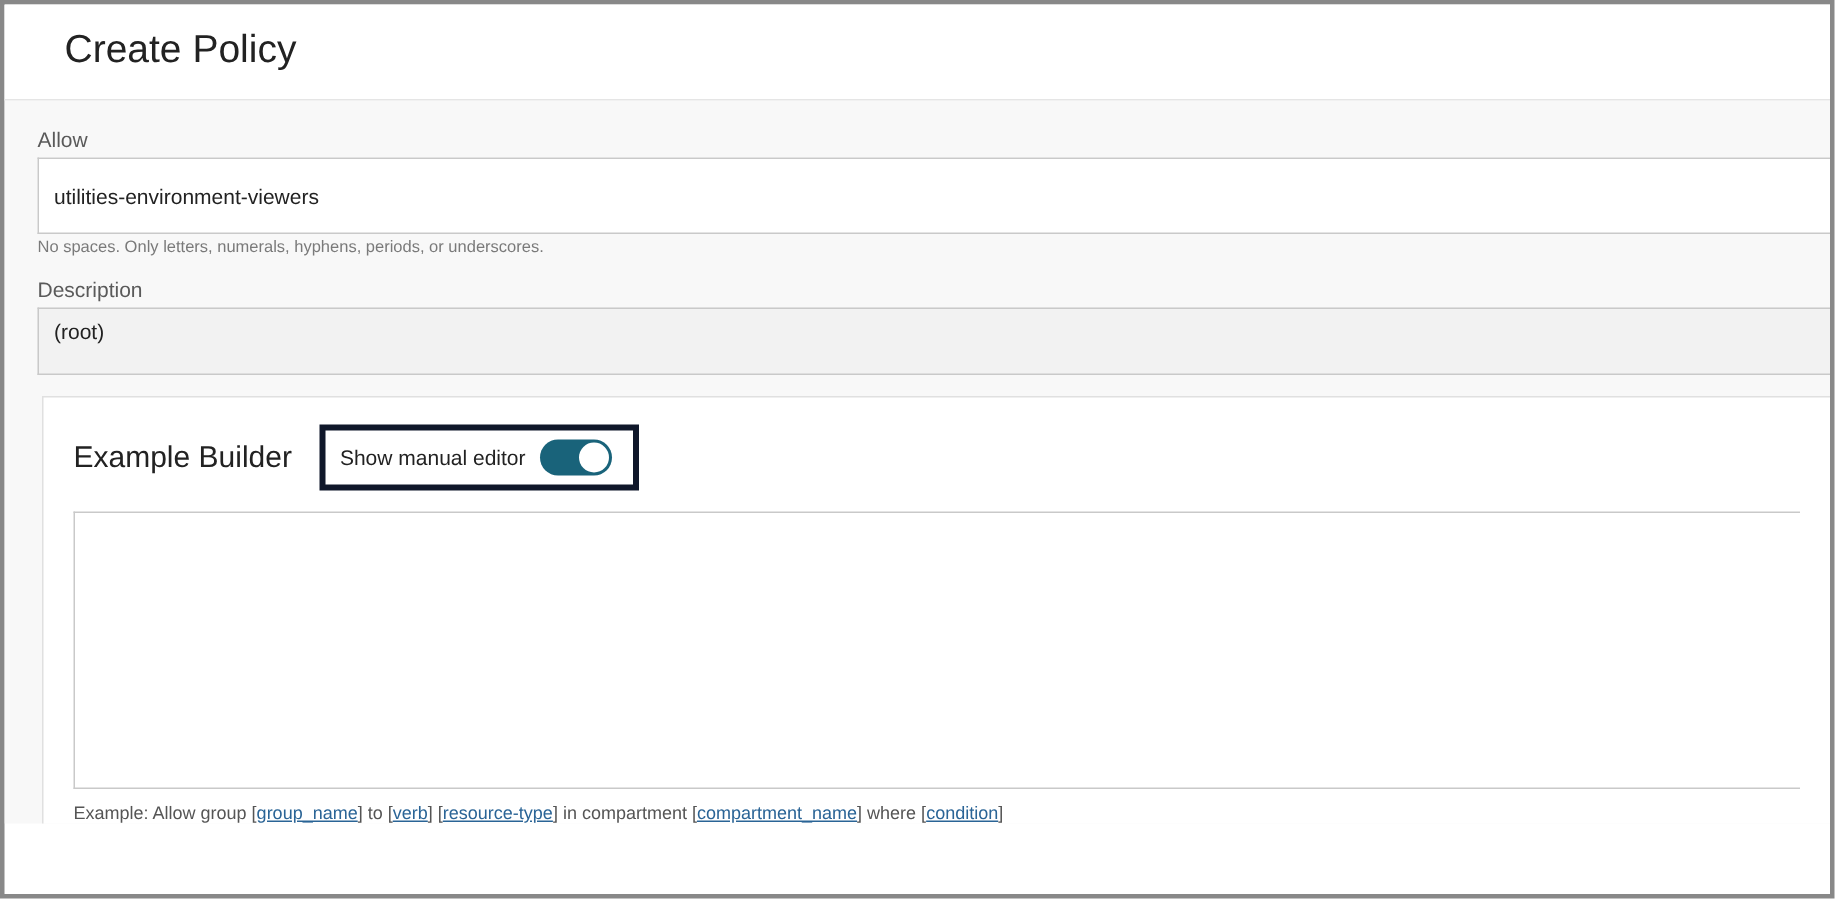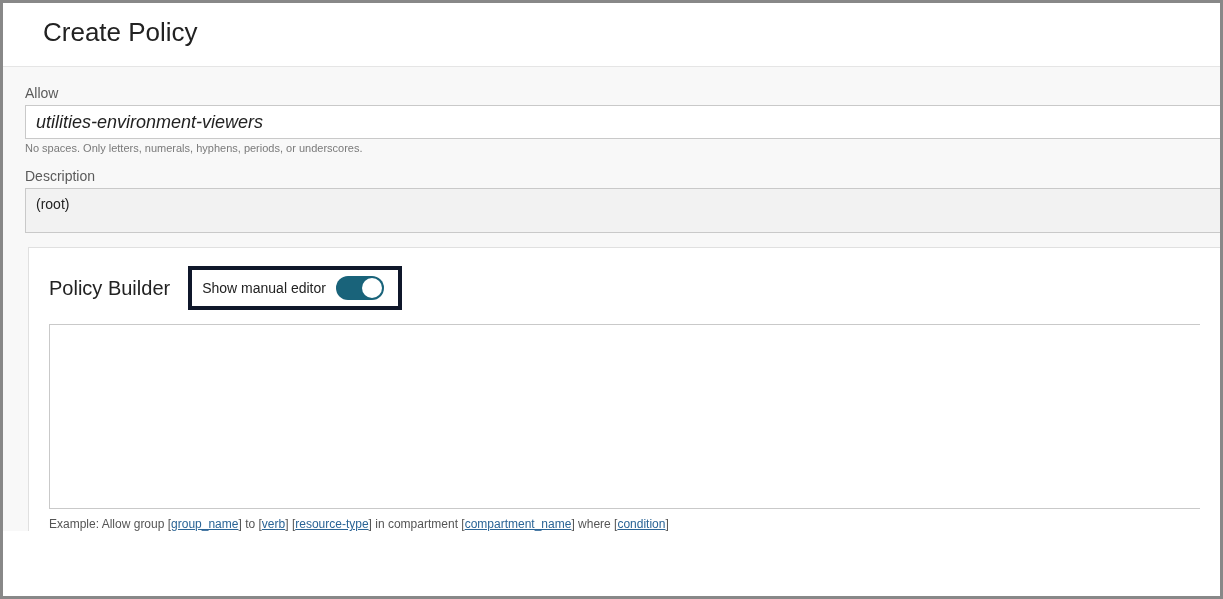--- a/index.html
+++ b/index.html
@@ -33,26 +33,25 @@
     font-size: 14px;
     color: #5a5a5a;
     margin-bottom: 4px;
     display: block;
   }
   .text-input {
     width: 100%;
     border: 1px solid #c9c9c9;
     border-right: none;
     background: #fff;
-    font-size: 18px;
+    font-size: 14px;
     color: #222;
     padding: 7px 10px;
-    height: 34px;
+    height: 51px;
     outline: none;
-    font-style: italic;
   }
   .help-text {
     font-size: 11px;
     color: #7a7a7a;
     margin-top: 3px;
   }
   .readonly-box {
     width: 100%;
     border: 1px solid #c9c9c9;
     border-right: none;
@@ -151,21 +150,21 @@
     </div>
 
 
     <div class="field-block">
       <label class="field-label">Description</label>
       <div class="readonly-box">(root)</div>
     </div>
 
     <div class="policy-panel">
       <div class="policy-header">
-        <div class="policy-title">Policy Builder</div>
+        <div class="policy-title">Example Builder</div>
         <div class="highlight-box">
           <span class="toggle-label">Show manual editor</span>
           <div class="toggle">
             <div class="toggle-knob"></div>
           </div>
         </div>
       </div>
 
       <textarea class="editor-area" style=""></textarea>
 

